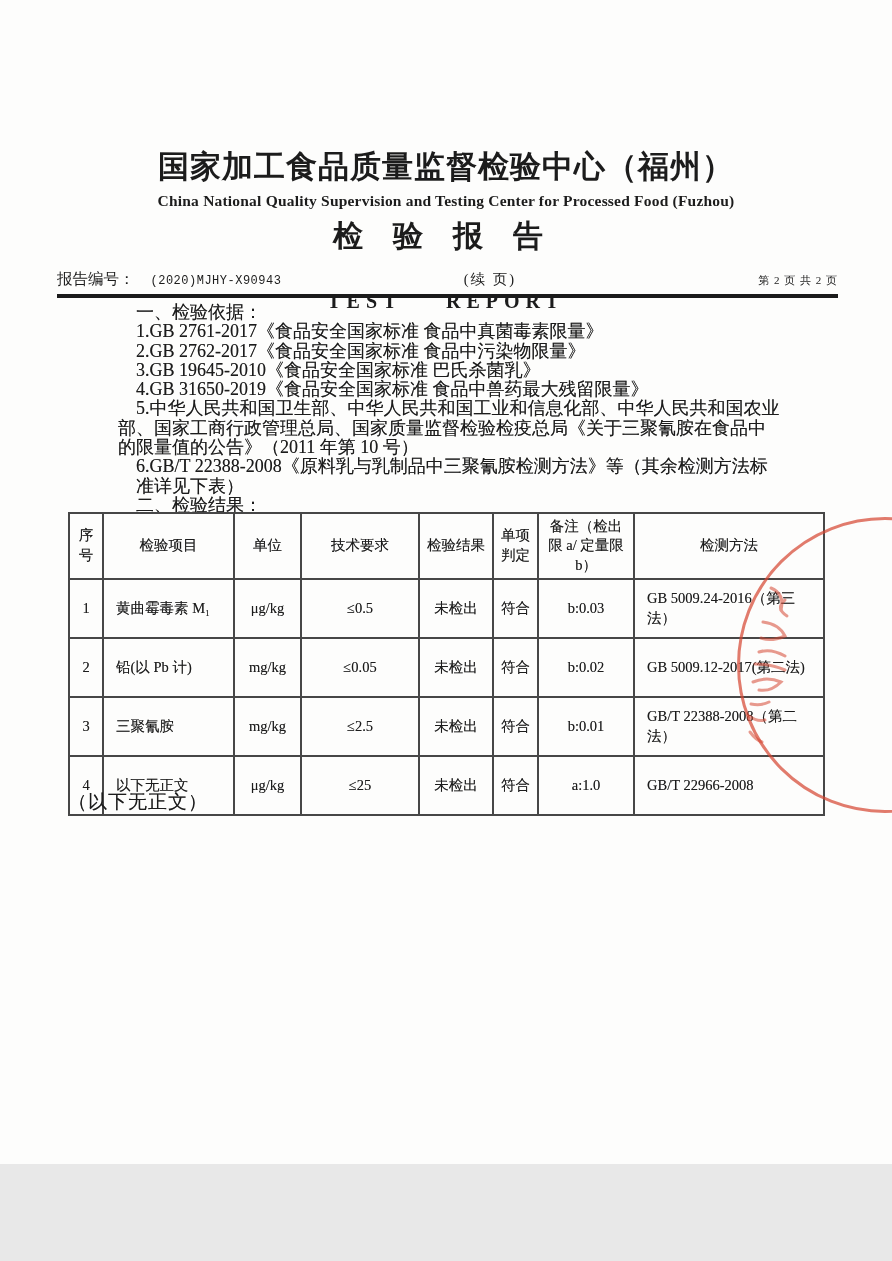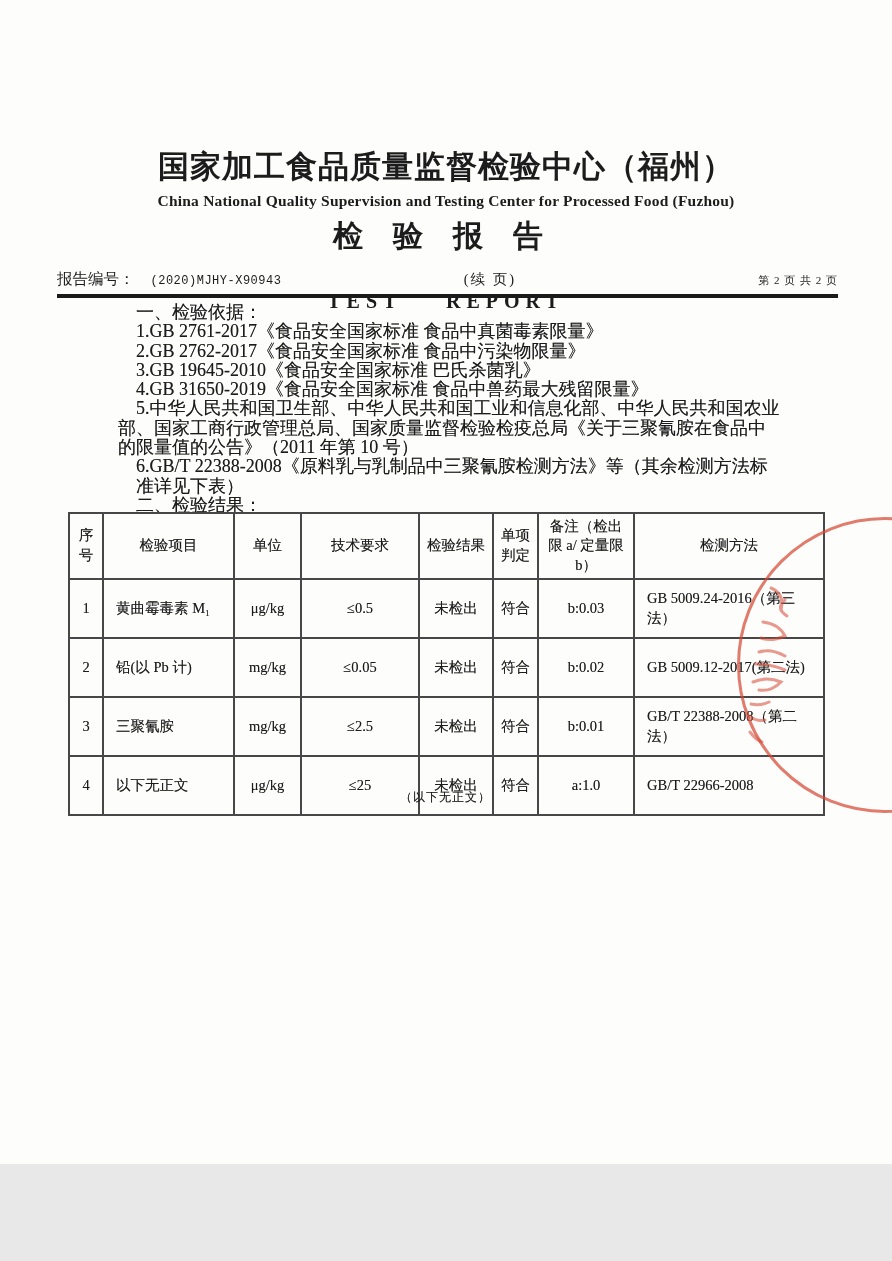--- a/index.html
+++ b/index.html
@@ -78,21 +78,21 @@
     vertical-align:middle;
     line-height:1.35;
     overflow:hidden;
   }
   .result-table th{height:60px;}
   .result-table td{height:53px;}
   .result-table td.cell-left{text-align:left;padding-left:12px;}
   
   .end-note{
     position:absolute;top:789px;left:68px;width:755px;
-    text-align:center;font-size:12px;letter-spacing:1px;
+    text-align:left;font-size:19px;letter-spacing:1px;
     text-shadow:0 0 .4px rgba(20,20,20,.5);
   }
   
   .stamp-ring{
     position:absolute;left:737px;top:517px;
     width:296px;height:296px;border-radius:50%;
     border:3px solid rgba(214,72,52,.72);
     box-sizing:border-box;
     pointer-events:none;
     z-index:5;

